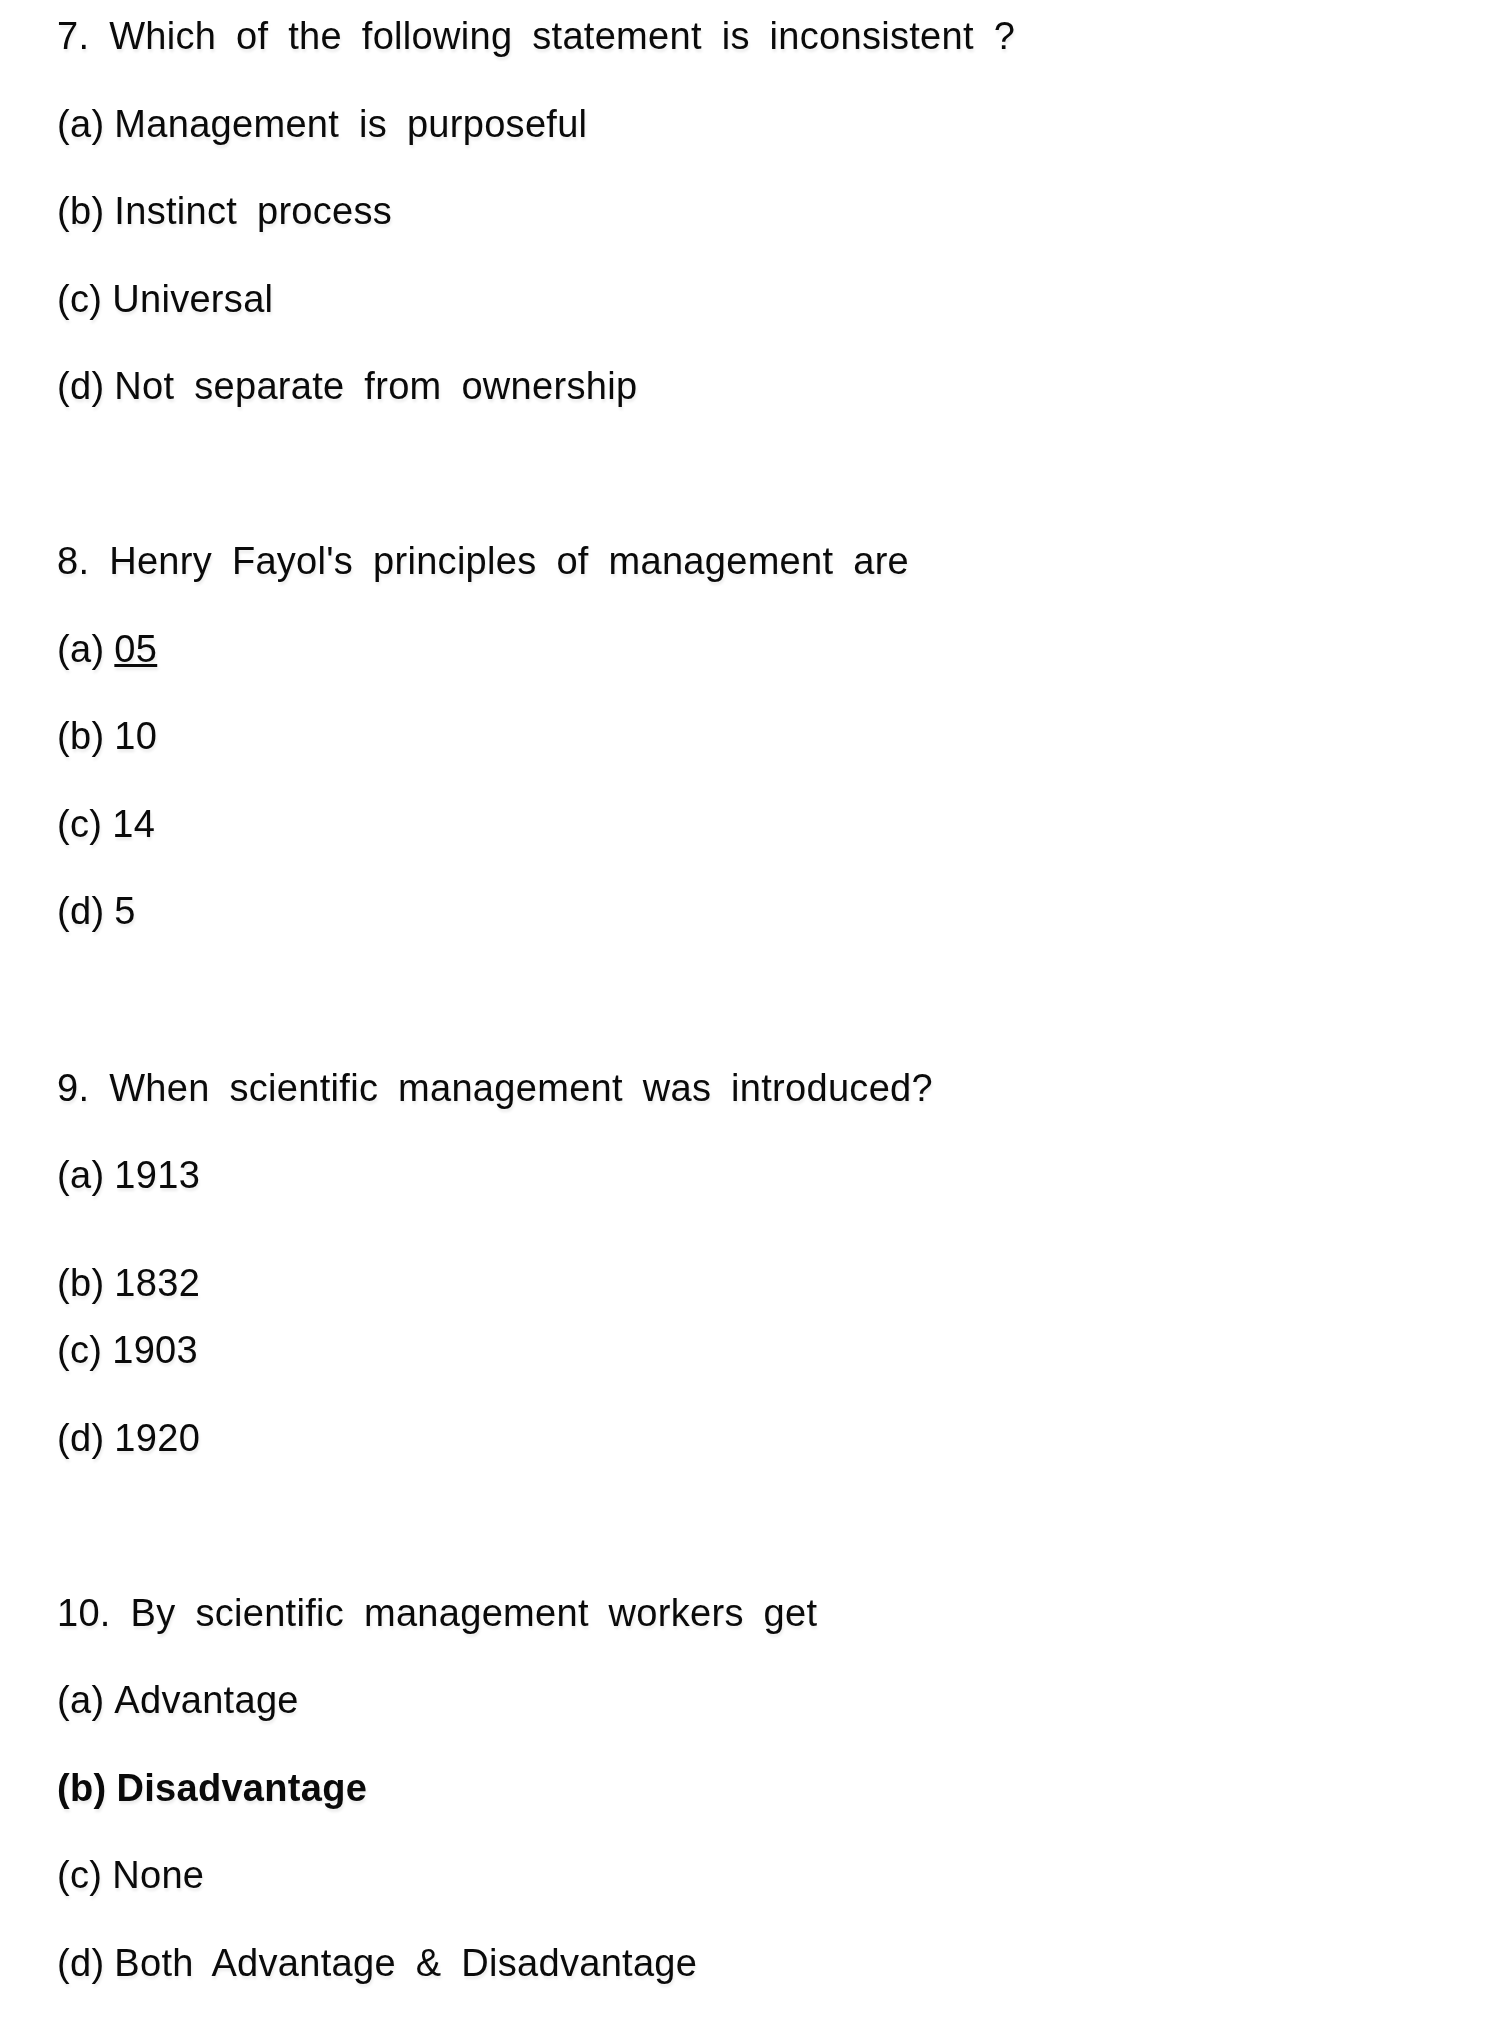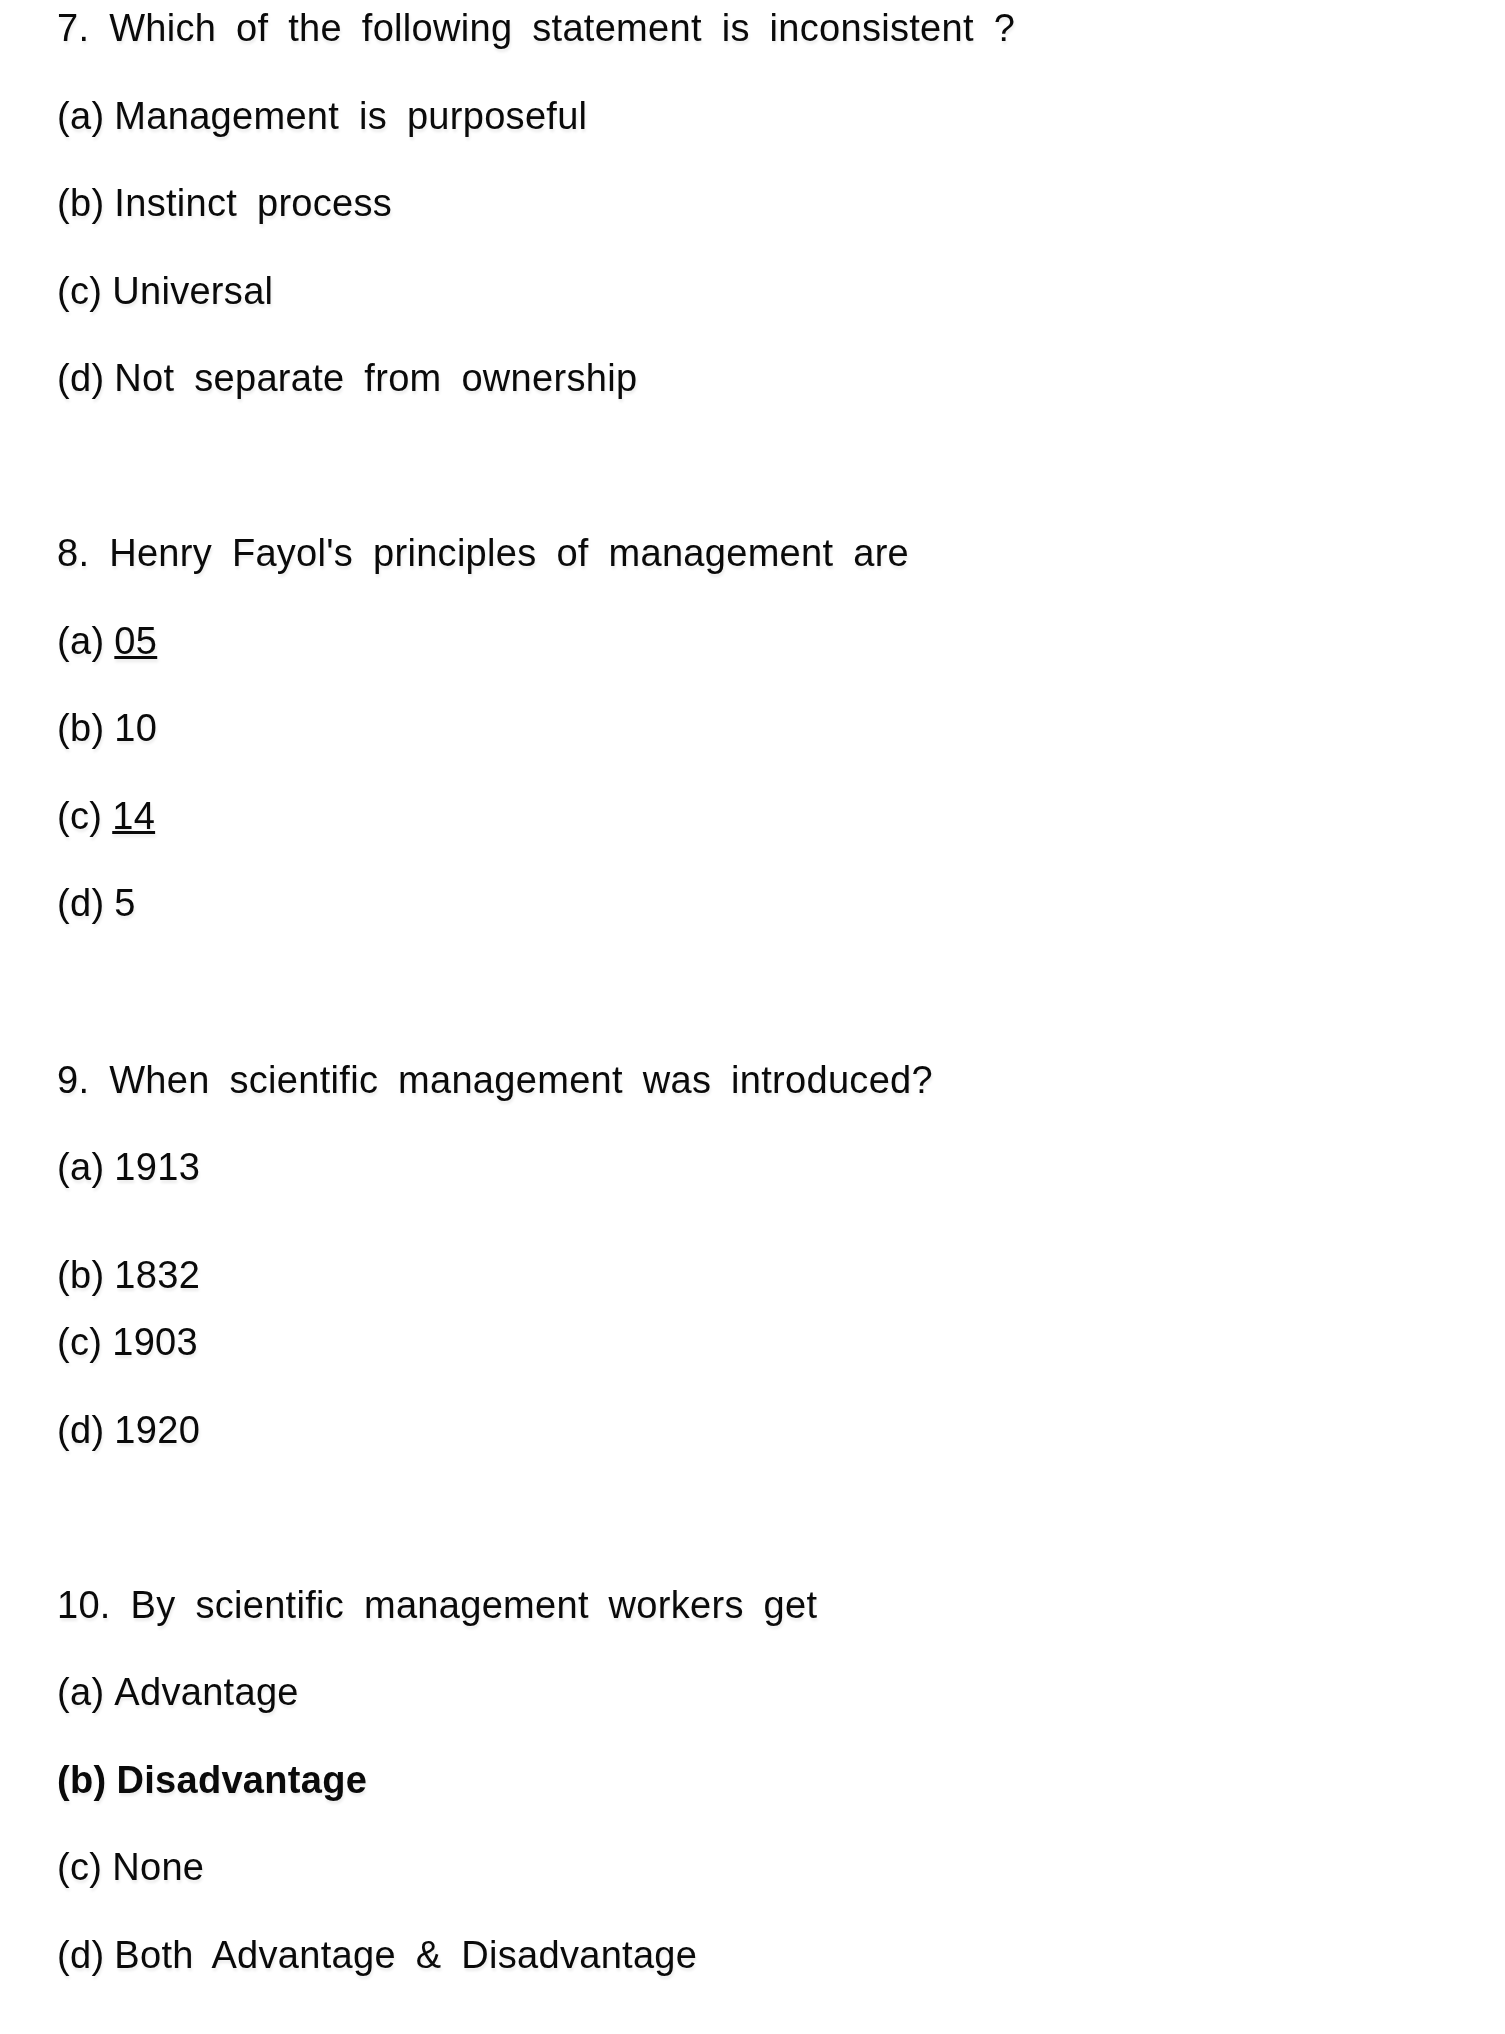--- a/index.html
+++ b/index.html
@@ -11,21 +11,21 @@
       width: 1505px;
       height: 2034px;
       position: relative;
       overflow: hidden;
       font-family: "Liberation Sans", sans-serif;
       color: #0a0a0a;
     }
     .page {
       position: absolute;
       left: 0;
-      top: 8px;
+      top: 16px;
       width: 1505px;
       height: 2002px;
     }
     .line {
       position: absolute;
       left: 57px;
       font-size: 38px;
       line-height: 44px;
       white-space: nowrap;
       word-spacing: 9px;
@@ -62,21 +62,21 @@
   <div class="line" style="top:523px;">
     <span>8.</span>
     <span>Henry Fayol's principles of management are</span>
   </div>
   <div class="line" style="top:611px;text-decoration:underline;">
     <span class="opt-label">(a)</span><span>05</span>
   </div>
   <div class="line" style="top:698px;">
     <span class="opt-label">(b)</span><span>10</span>
   </div>
-  <div class="line" style="top:786px;text-decoration:underline;">
+  <div class="line" style="top:786px;">
     <span class="opt-label">(c)</span><span>14</span>
   </div>
   <div class="line" style="top:873px;">
     <span class="opt-label">(d)</span><span>5</span>
   </div>
 
   <div class="line" style="top:1050px;">
     <span>9.</span>
     <span>When scientific management was introduced?</span>
   </div>

